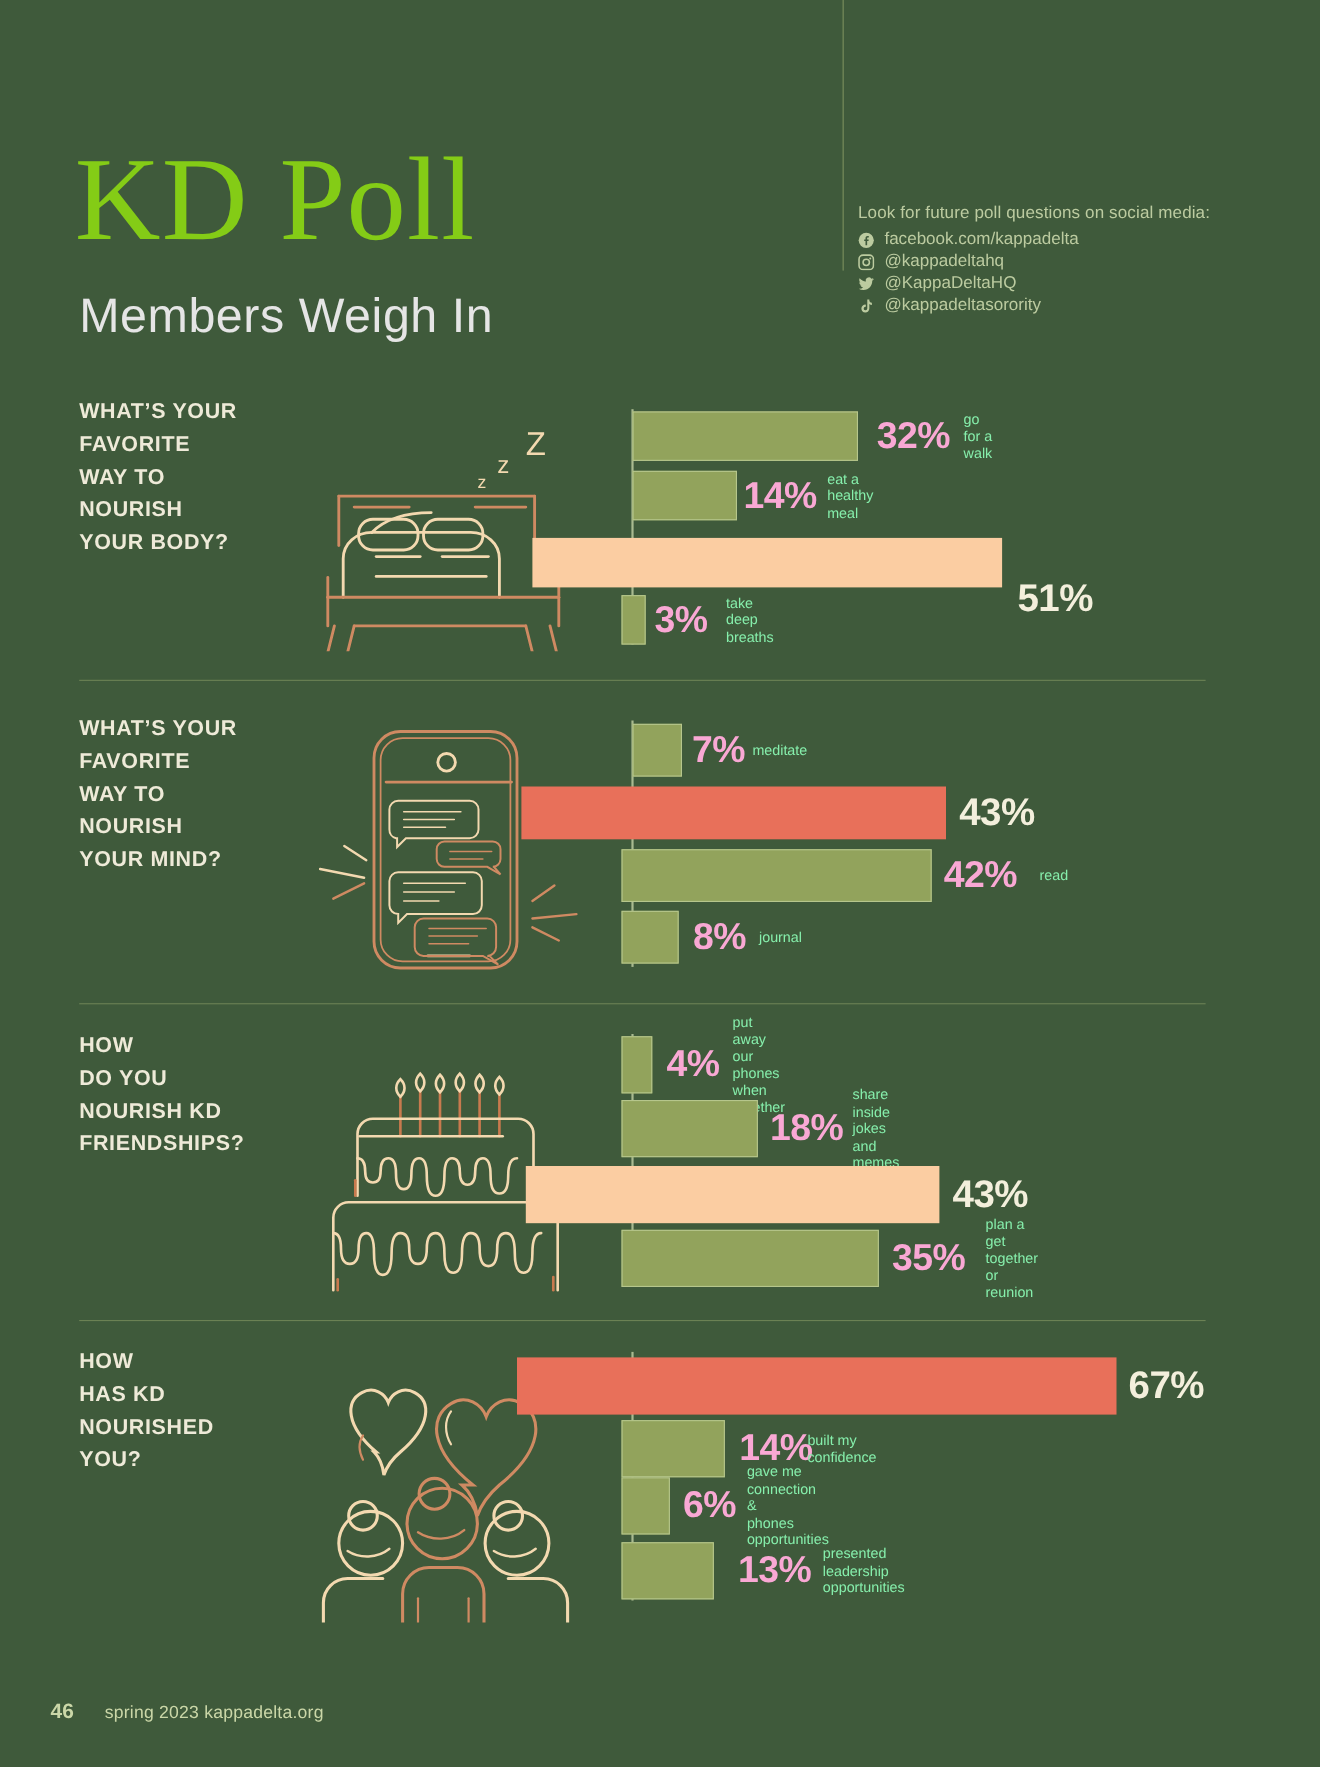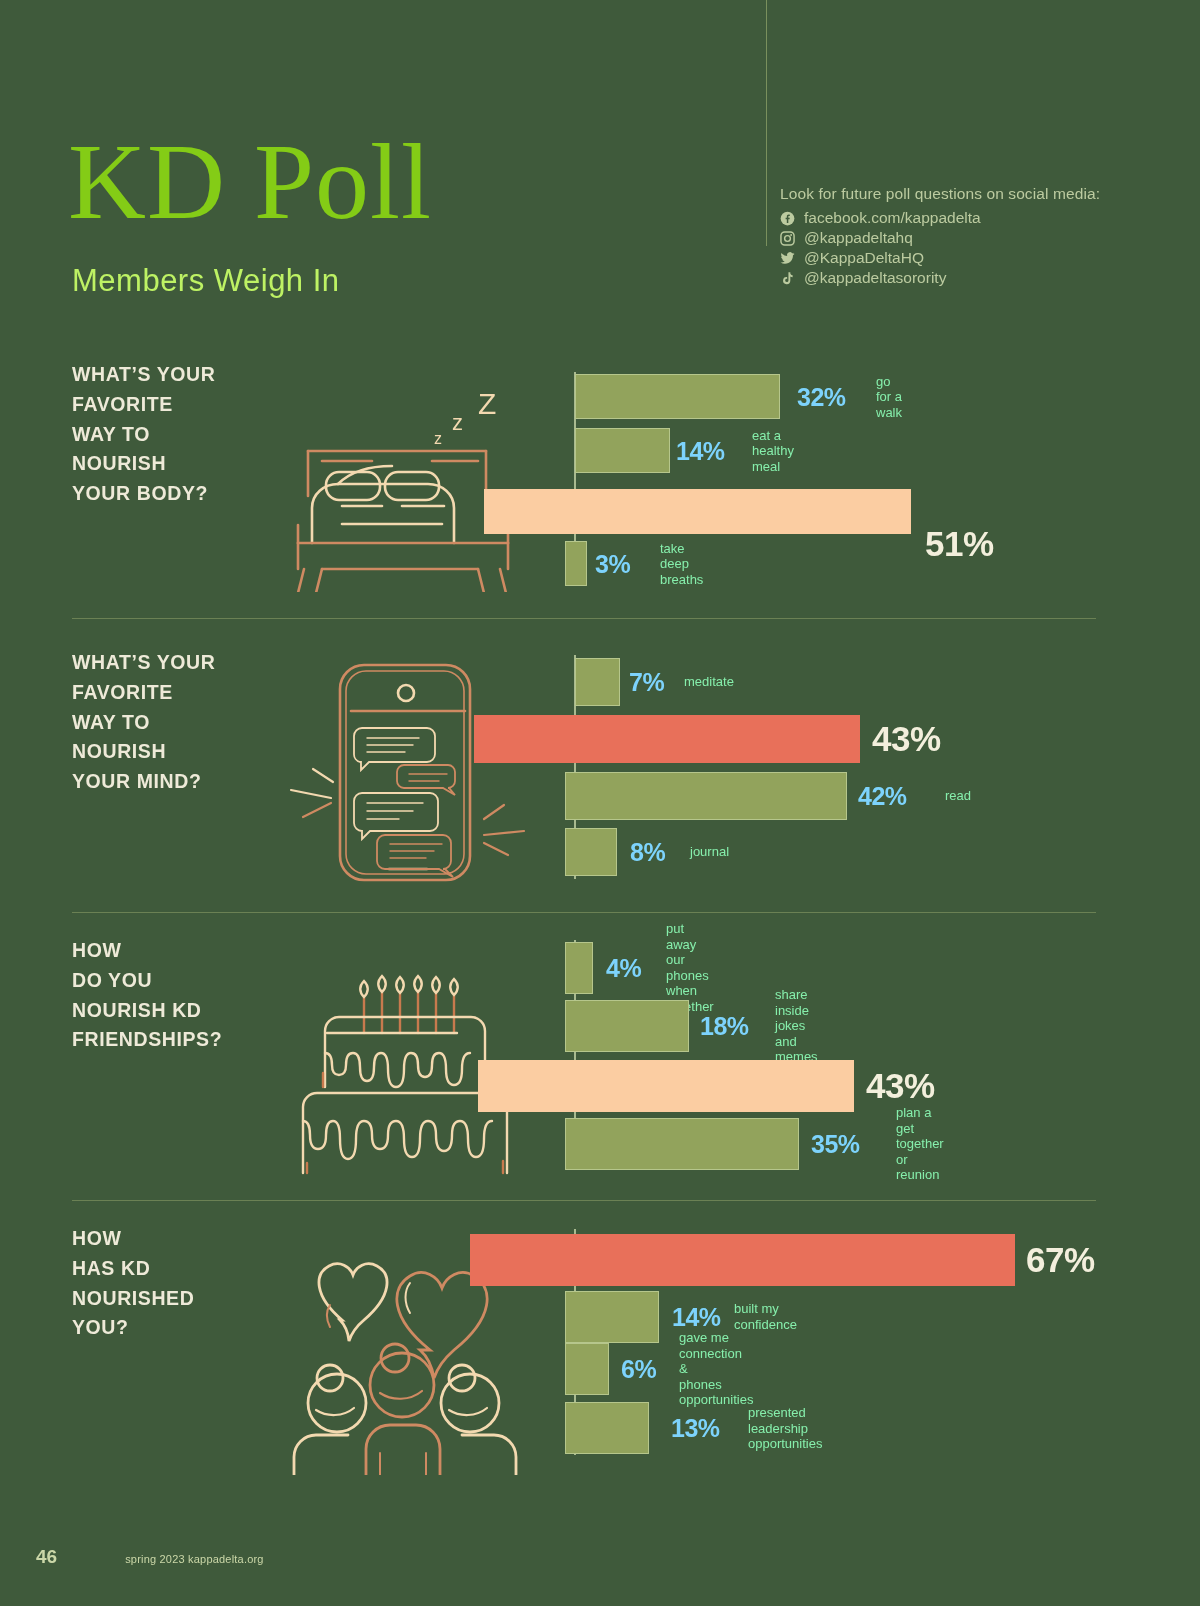--- a/index.html
+++ b/index.html
@@ -15,22 +15,22 @@
   .vline-top{ position:absolute; left:766px; top:0; width:1px; height:246px; background:#8fa36a; opacity:.75; }
 
   .title{
     position:absolute; left:68px; top:128px;
     font-family:"Liberation Serif", serif;
     font-size:108px; line-height:1; font-weight:400;
     color:#84cc16; letter-spacing:1px;
   }
   .subtitle{
     position:absolute; left:72px; top:263px;
-    font-size:31px; font-weight:300; letter-spacing:.5px;
-    color:#bef264;
+    font-size:44px; font-weight:300; letter-spacing:.5px;
+    color:#e5e5e5;
   }
 
   .social{ position:absolute; left:780px; top:157px; width:340px;margin-top:28px; }
   .social-head{ font-size:15.5px; color:#bccba0; letter-spacing:.1px; margin-bottom:5px; }
   .social-row{ display:flex; align-items:center; height:20px; margin-bottom:0px; }
   .social-ico{ width:20px; display:flex; align-items:center; justify-content:flex-start; }
   .social-ico svg{ display:block; }
   .social-handle{ font-size:15.5px; color:#bccba0; margin-left:4px; }
 
   
@@ -55,32 +55,32 @@
   }
   .bar-rect{
     position:absolute; top:0; height:100%;
     background:#92a35c; border:1px solid #b6c68c;
   }
   .bar-rect.hl-peach{ background:#fbcda2; border:none; }
   .bar-rect.hl-coral{ background:#e8705a; border:none; }
 
   .pct{
     position:absolute; top:50%; transform:translateY(-50%);
-    font-size:25px; font-weight:bold; color:#7dd3fc; letter-spacing:-.5px;
+    font-size:34px; font-weight:bold; color:#f9a8d4; letter-spacing:-.5px;
   }
   .pct.big{ font-size:35px; color:#f3efdc; }
   .desc{
     position:absolute; top:50%; transform:translateY(-50%);
     font-size:13px; font-weight:300; color:#86efac; line-height:1.2;
   }
 
   
-  .footer{ position:absolute; left:36px; bottom:38px; display:flex; align-items:baseline;gap:40px; }
+  .footer{ position:absolute; left:46px; bottom:38px; display:flex; align-items:baseline; }
   .pg{ font-size:19px; font-weight:bold; color:#cbd7a8; }
-  .fnote{ font-size:11px; font-weight:300; color:#cbd7a8; margin-left:28px; letter-spacing:.2px; }
+  .fnote{ font-size:16px; font-weight:300; color:#cbd7a8; margin-left:28px; letter-spacing:.2px; }
 </style>
 </head>
 <body>
 
 <div class="vline-top"></div>
 
 <div class="title">KD Poll</div>
 <div class="subtitle">Members Weigh In</div>
 
 <div class="social">

